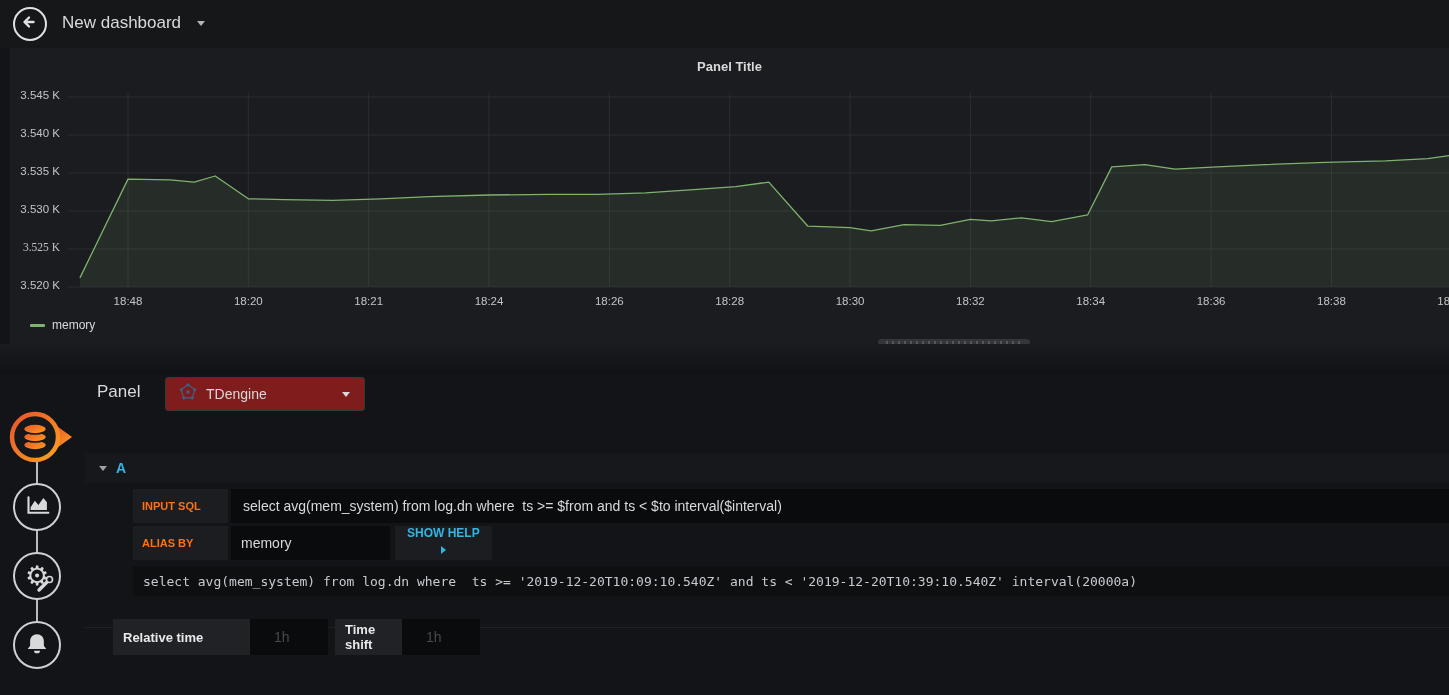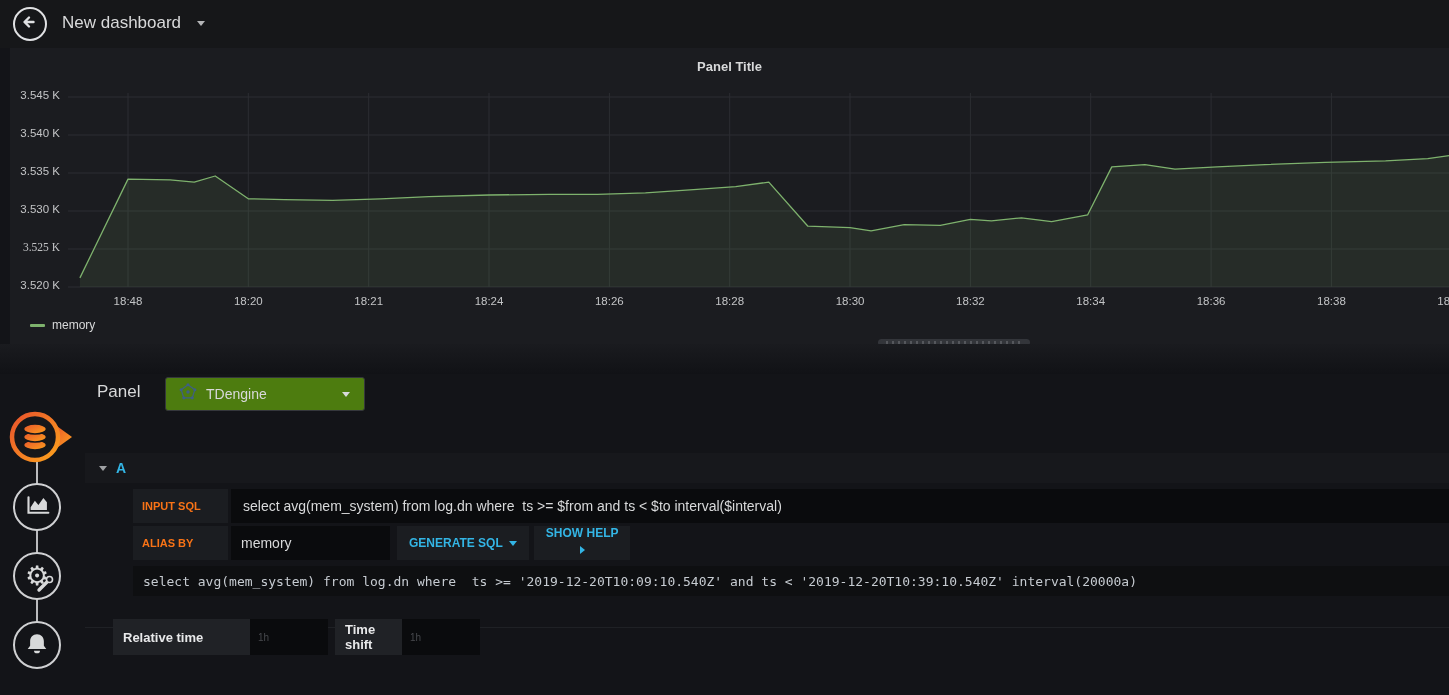--- a/index.html
+++ b/index.html
@@ -39,21 +39,21 @@
 
   
   .tab-rail { position:absolute; left:36px; top:452px; width:2px; height:193px; background:#babbbe; }
   .tab-circle { position:absolute; width:48px; height:48px; border:2px solid #cfd0d2; border-radius:50%;
     background:#131418; display:flex; align-items:center; justify-content:center; cursor:pointer; }
   .tab-active { position:absolute; left:8px; top:409px; cursor:pointer; }
   .gear-glyph { font-size:27px; color:#d8d9da; line-height:1; margin-top:-3px; }
 
   
   .q-header { position:absolute; left:97px; top:382px; font-size:17px; font-weight:500; color:#d8d9da; }
-  .ds-picker { position:absolute; left:165px; top:377px; width:200px; height:34px; background:#4d7c0f;
+  .ds-picker { position:absolute; left:165px; top:377px; width:200px; height:34px; background:#7f1d1d;
     border:1px solid #35373c; border-radius:3px; display:flex; align-items:center; cursor:pointer; }
   .ds-icon { margin-left:13px; }
   .ds-name { margin-left:9px; font-size:14px; color:#d8d9da; }
   .ds-caret { position:absolute; right:14px; color:#d8d9da; }
 
   .qrow-header { position:absolute; left:85px; top:453px; width:1364px; height:30px; background:#17181c;
     display:flex; align-items:center; cursor:pointer; }
   .qrow-caret { margin-left:14px; color:#9fa1a4; }
   .qrow-letter { margin-left:9px; font-size:14px; font-weight:bold; color:#33b5e5; }
 
@@ -76,22 +76,22 @@
   .gen-preview { position:absolute; left:133px; top:566px; width:1316px; height:30px; background:#0e0f11;
     display:flex; align-items:center; padding-left:10px; font-family:"DejaVu Sans Mono", monospace;
     font-size:13px; color:#c6cbd1; white-space:pre; }
 
   .opts-divider { position:absolute; left:85px; top:627px; width:1364px; height:1px; background:#1f2125; }
   .opts-row { position:absolute; left:113px; top:619px; height:36px; display:flex; }
   .opt-label { background:#202226; color:#e8e9ea; font-size:13px; font-weight:bold;
     display:flex; align-items:center; padding-left:10px; }
   .opt-label.rt { width:137px; }
   .opt-label.tsh { width:67px; margin-left:7px; }
-  .opt-input { width:78px; background:#0a0b0d; border:none; outline:none; color:#8b5cf6; font-size:10px;
-    padding:0 8px; font-family:"Liberation Sans", sans-serif; }
+  .opt-input { width:78px; background:#0a0b0d; border:none; outline:none; color:#8b5cf6; font-size:14px;
+    padding:0 24px; font-family:"Liberation Sans", sans-serif; }
   .opt-input::placeholder { color:#47494d; opacity:1; }
 </style>
 </head>
 <body>
 
 <div class="navbar">
   <div class="back-btn">
     <span>
       <svg width="18" height="18" viewBox="0 0 18 18">
           <path d="M12.5 9 H4.5 M8 4.5 L3.5 9 L8 13.5" stroke="#e0e1e3" stroke-width="2.4" fill="none" stroke-linecap="round" stroke-linejoin="round"></path>
@@ -227,24 +227,20 @@
 </div>
 
 <div class="sql-row">
   <div class="form-label">INPUT SQL</div>
   <input class="sql-input" type="text" value="select avg(mem_system) from log.dn where  ts &gt;= $from and ts &lt; $to interval($interval)" style="">
 </div>
 
 <div class="alias-row">
   <div class="form-label">ALIAS BY</div>
   <input class="alias-input" type="text" value="memory" style="">
-  <button class="btn-kw gen-sql">
-    <span>GENERATE SQL</span>
-    <span class="tri-down"></span>
-  </button>
   <button class="btn-kw show-help">
     <span>SHOW HELP</span>
     <span class="tri-right"></span>
   </button>
 </div>
 
 <div class="gen-preview">select avg(mem_system) from log.dn where  ts &gt;= '2019-12-20T10:09:10.540Z' and ts &lt; '2019-12-20T10:39:10.540Z' interval(20000a)</div>
 
 <div class="opts-divider"></div>
 

